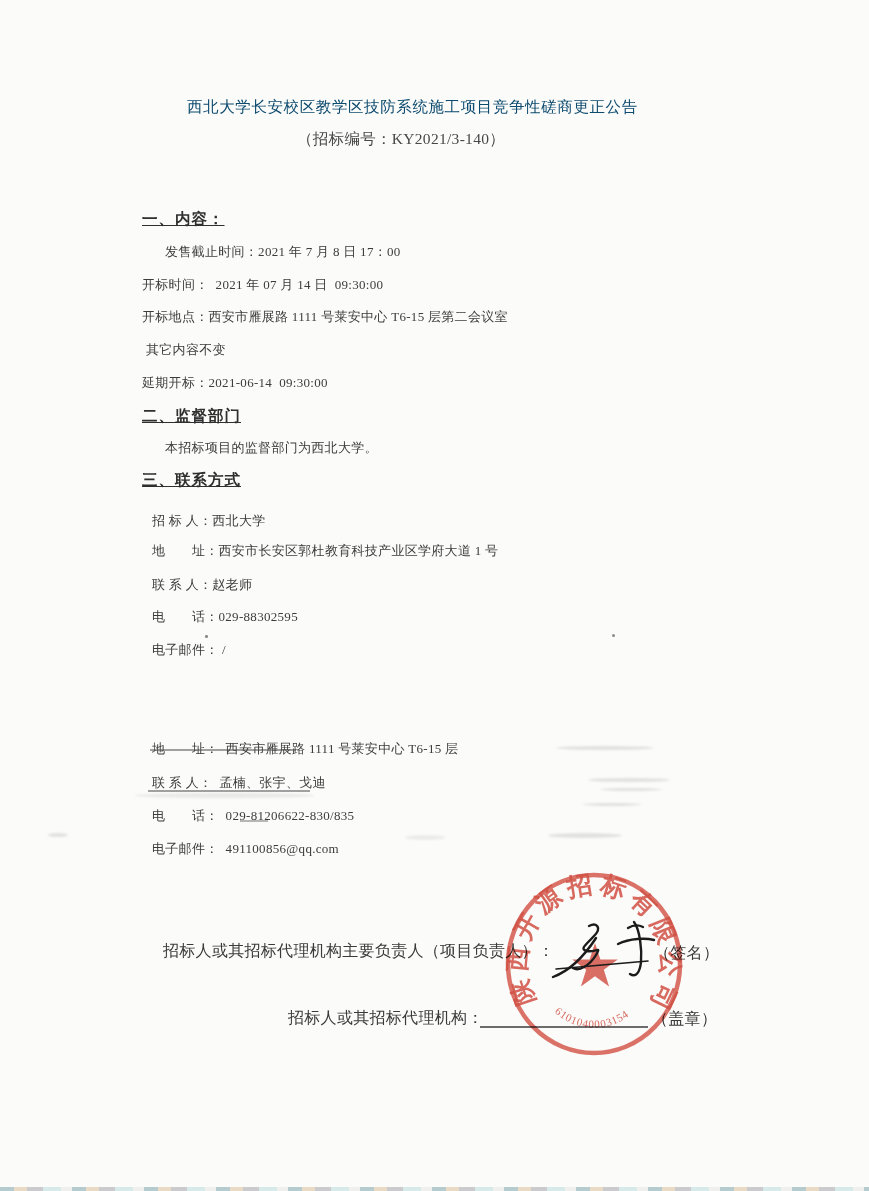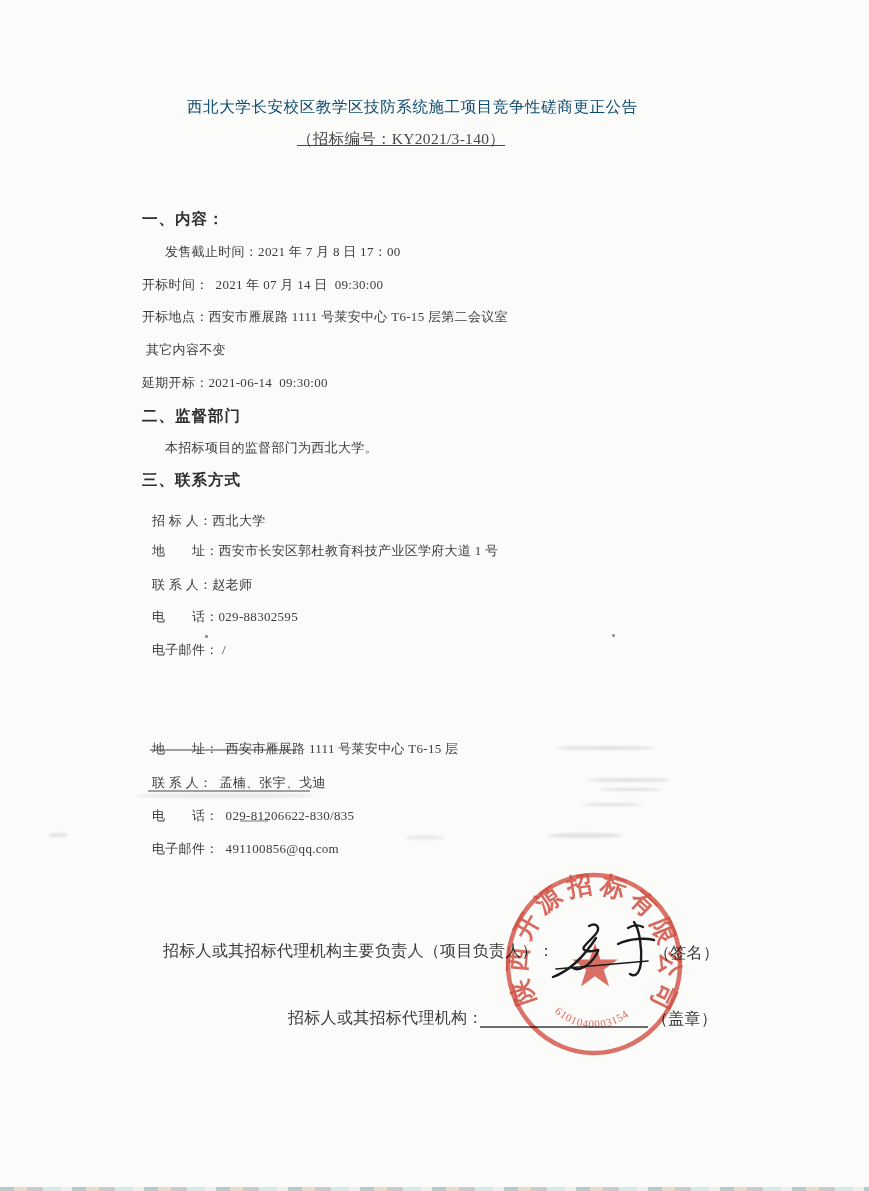--- a/index.html
+++ b/index.html
@@ -12,22 +12,22 @@
     color:#3c3c3c;
   }
   .line{
     position:absolute;
     white-space:pre;
     font-size:13px;
     line-height:20px;
     letter-spacing:.3px;
   }
   .title{font-size:15.5px;letter-spacing:.6px;color:#0c4a6e;}
-  .subtitle{font-size:15.5px;color:#474747;text-decoration:underline;}
-  .heading{font-weight:bold;font-size:15.5px;color:#2f2f2f;letter-spacing:1px;}
+  .subtitle{font-size:15.5px;color:#474747;}
+  .heading{font-weight:bold;font-size:15.5px;color:#2f2f2f;letter-spacing:1px;text-decoration:underline;}
   .foot{font-size:16px;color:#3a3a3a;}
   .underline{position:absolute;height:2px;background:rgba(60,60,60,.75);}
   .artifact-line{position:absolute;height:1.5px;background:rgba(70,70,70,.5);}
   .smudge{position:absolute;background:rgba(125,125,125,.20);border-radius:50%;filter:blur(1px);}
   .dot{position:absolute;background:rgba(90,90,90,.7);border-radius:50%;}
   .stamp-svg{position:absolute;left:505px;top:869px;mix-blend-mode:multiply;opacity:.88;}
   .sig-svg{position:absolute;left:545px;top:915px;}
   .scan-edge{
     position:absolute;left:0;bottom:0;width:869px;height:4px;
     background:repeating-linear-gradient(90deg,

